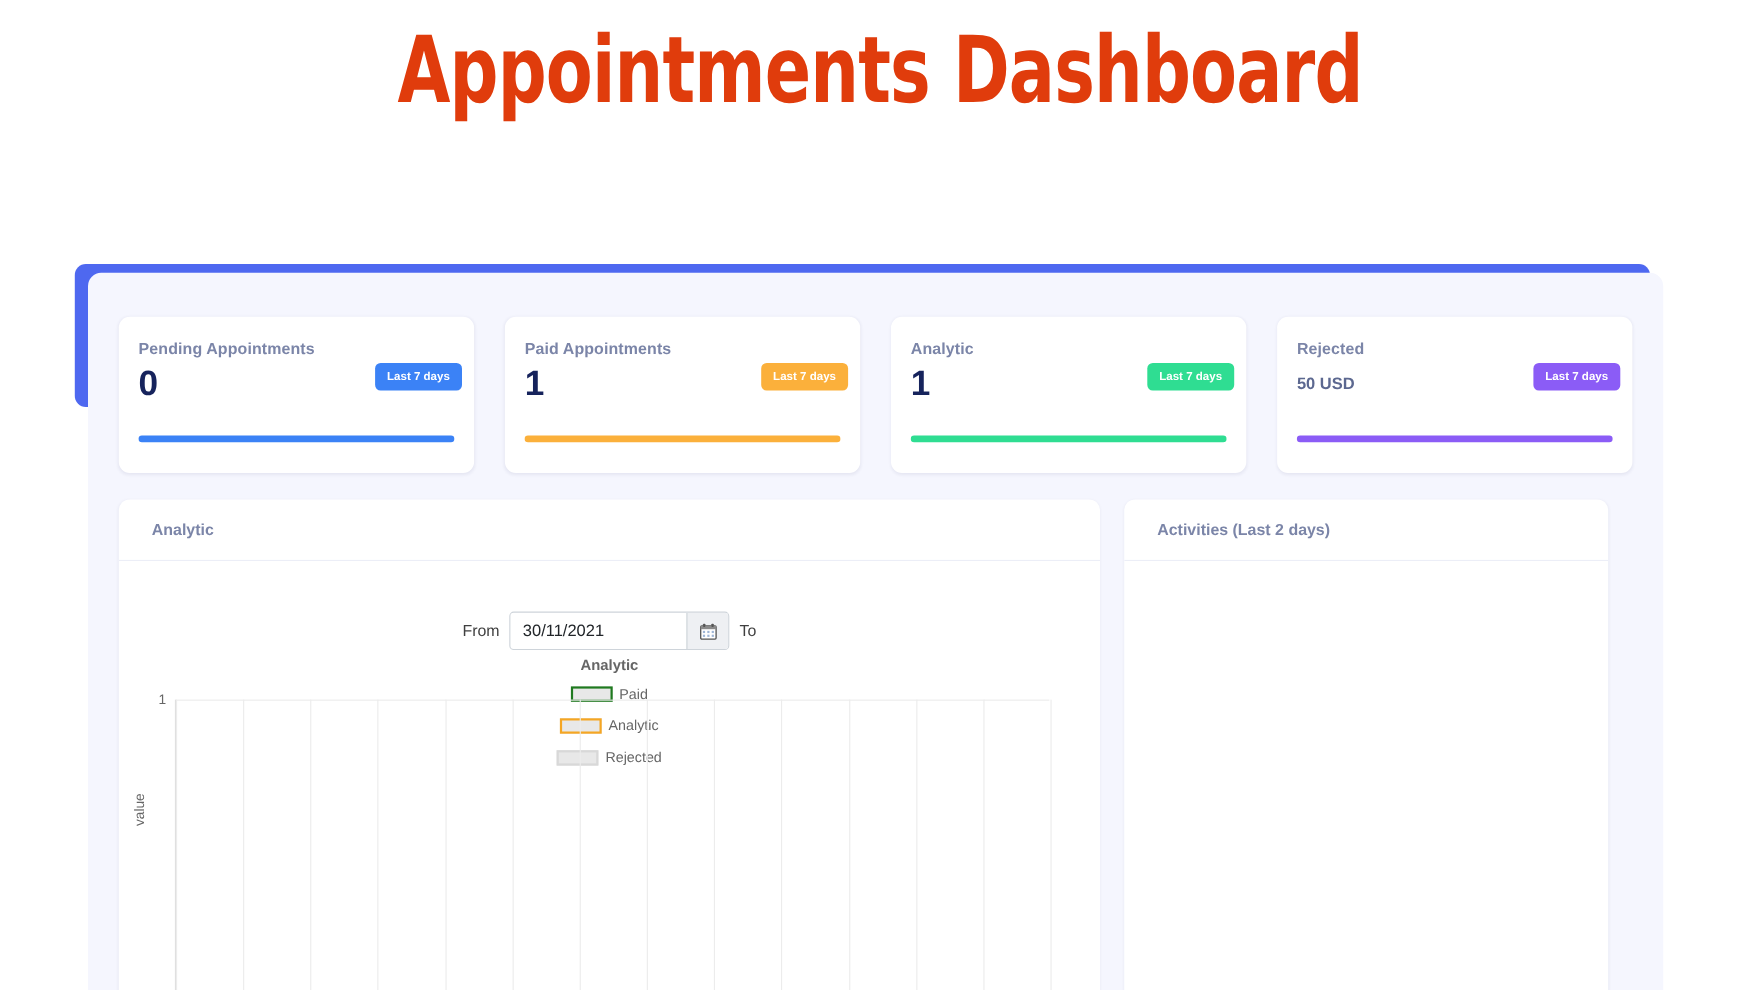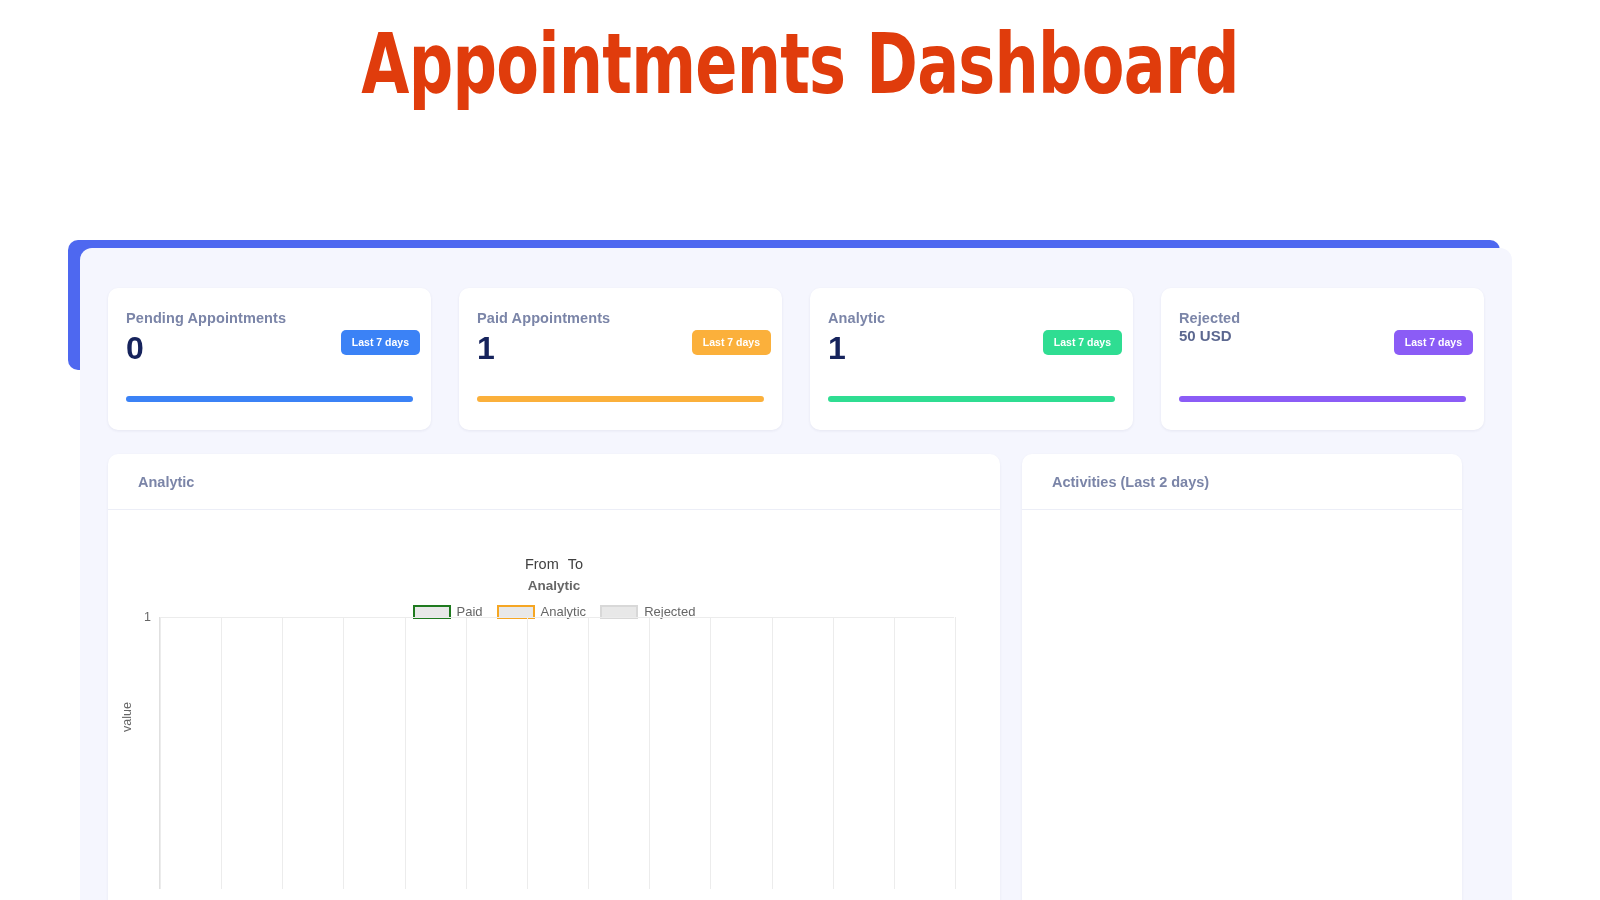--- a/index.html
+++ b/index.html
@@ -73,21 +73,21 @@
     color: #16235c;
     font-size: 32px;
     font-weight: 700;
     margin-top: 6px;
     line-height: 1.05;
   }
   .stat-value.small {
     font-size: 15px;
     font-weight: 700;
     color: #5c6890;
-    margin-top: 2px;
+    margin-top: 16px;
   }
   .stat-badge {
     position: absolute;
     right: 11px; top: 42px;
     color: #ffffff;
     font-size: 10.5px;
     font-weight: 700;
     padding: 6px 11px 7px;
     border-radius: 5px;
     white-space: nowrap;
@@ -178,20 +178,21 @@
     font-size: 13.5px;
     font-weight: 700;
   }
   .chart-legend {
     position: absolute;
     left: 0; right: 0; top: 32px;
     display: flex;
     align-items: center;
     justify-content: center;
     gap: 14px;
+    flex-direction: column;
   }
   .legend-item { display: flex; align-items: center; gap: 6px; }
   .legend-box {
     width: 38px; height: 14px;
     background: #e8e8e8;
     border: 2.5px solid #000;
   }
   .legend-text { color: #666666; font-size: 13px; }
 
   .plot {
@@ -275,20 +276,39 @@
 
     <div class="panel-row">
 
       <div class="panel analytic">
         <div class="panel-head">
           <span class="panel-head-title">Analytic</span>
         </div>
 
         <div class="daterange">
           <span class="dr-label">From</span>
+          <span class="dr-field">
+            <input class="dr-input" type="text" value="30/11/2021" style="">
+            <button class="dr-btn">
+              <svg width="16" height="16" viewBox="0 0 16 16">
+                <rect x="1" y="3" width="14" height="12" rx="1" fill="#ffffff" stroke="#555" stroke-width="1.2"></rect>
+                <rect x="1" y="3" width="14" height="3" fill="#8a8a8a"></rect>
+                <rect x="3.2" y="1" width="2" height="3" rx="0.6" fill="#555"></rect>
+                <rect x="10.8" y="1" width="2" height="3" rx="0.6" fill="#555"></rect>
+                <g fill="#9fb6d6">
+                  <rect x="3" y="7.5" width="2" height="2"></rect>
+                    <rect x="7" y="7.5" width="2" height="2"></rect>
+                  <rect x="11" y="7.5" width="2" height="2"></rect>
+                    <rect x="3" y="11" width="2" height="2"></rect>
+                  <rect x="7" y="11" width="2" height="2"></rect>
+                    <rect x="11" y="11" width="2" height="2"></rect>
+                </g>
+              </svg>
+            </button>
+          </span>
           <span class="dr-label">To</span>
         </div>
 
         <div class="chart-area">
           <div class="chart-title">Analytic</div>
           <div class="chart-legend" id="chart-legend">
               <div class="legend-item">
                 <span class="legend-box" style="border-color: rgb(31, 122, 31);"></span>
                 <span class="legend-text">Paid</span>
               </div>

